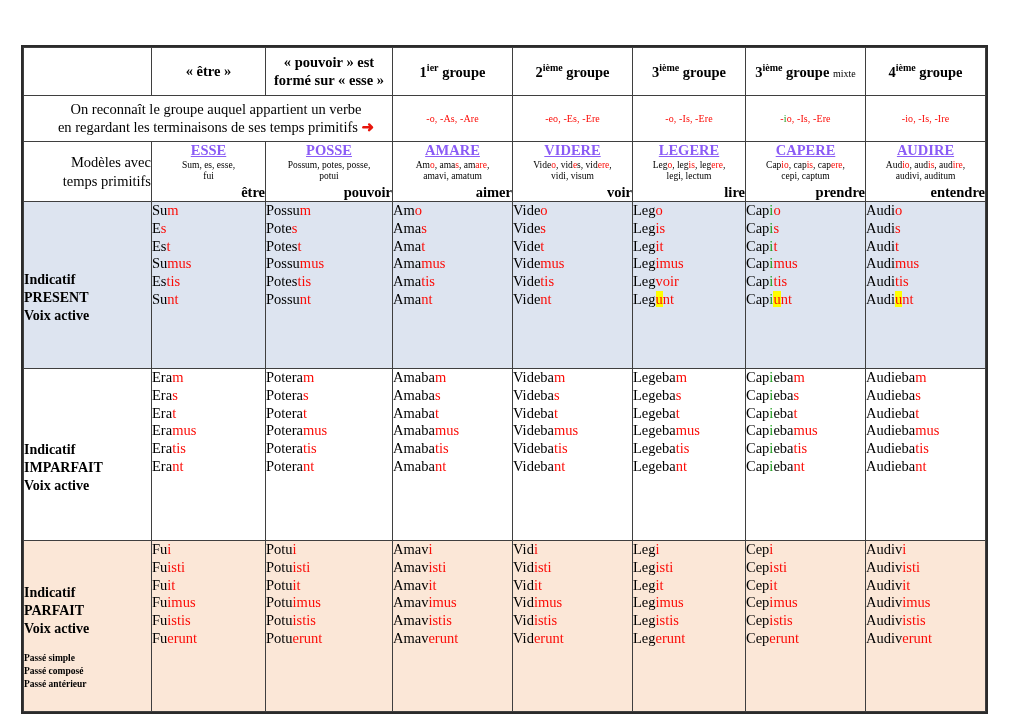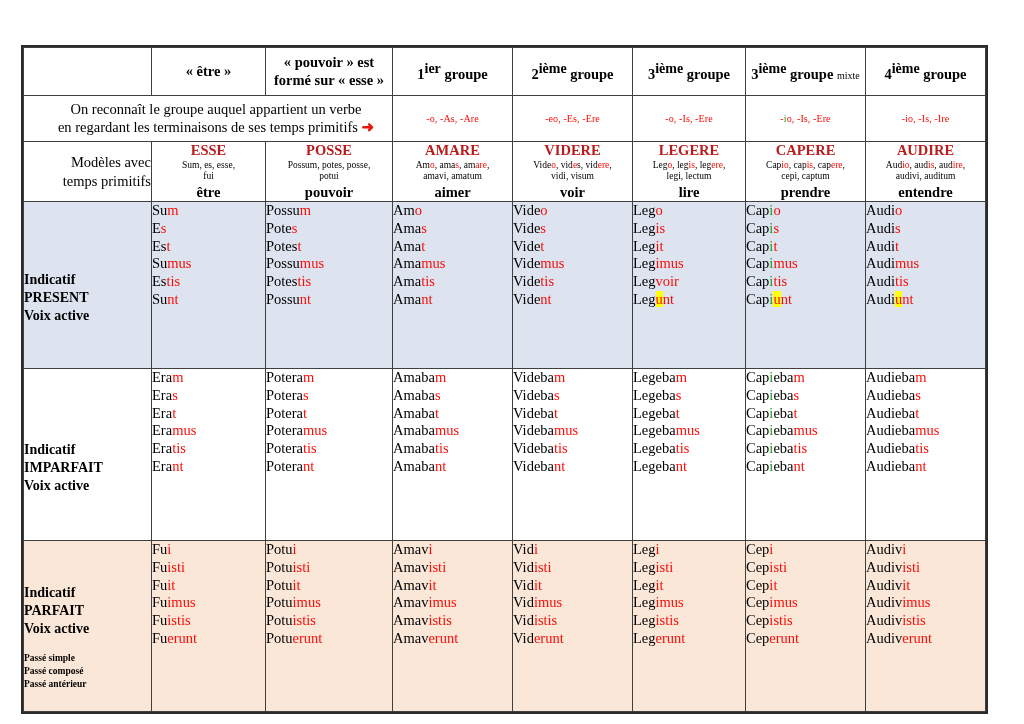--- a/index.html
+++ b/index.html
@@ -47,21 +47,21 @@
   .c7 { width: 120px; }
 
   
   .hdr-row td { height: 47px; text-align: center; }
   .grp-title {
     font-weight: bold;
     font-size: 14.5px;
     line-height: 1.15;
   }
   .grp-title sup {
-    font-size: 14px;
+    font-size: 10px;
     vertical-align: super;
     font-weight: bold;
   }
   .grp-title .mixte {
     font-weight: normal;
     font-size: 10px;
   }
   .quote-hdr {
     font-weight: bold;
     font-size: 14.5px;
@@ -90,35 +90,37 @@
   .endings .grn { color: #1a9a1a; }
 
   
   .model-row td { height: 58px; text-align: center; }
   .model-label {
     font-size: 14.5px;
     line-height: 1.25;
     text-align: right;
   }
   .model-name {
-    color: #b91c1c;
+    color: #8b5cf6;
     font-weight: bold;
     font-size: 14.5px;
     line-height: 1.15;
+    text-decoration: underline;
   }
   .model-prims {
     font-size: 9.5px;
     line-height: 1.25;
     margin-top: 1px;
   }
   .model-prims .r { color: #fb0c07; }
   .model-fr {
     font-weight: bold;
     font-size: 14.5px;
     margin-top: 1px;
+    text-align: right;
   }
 
   
   .tense-label {
     text-align: left;
     font-weight: bold;
     font-size: 14px;
     line-height: 1.3;
   }
   .tense-sub {

